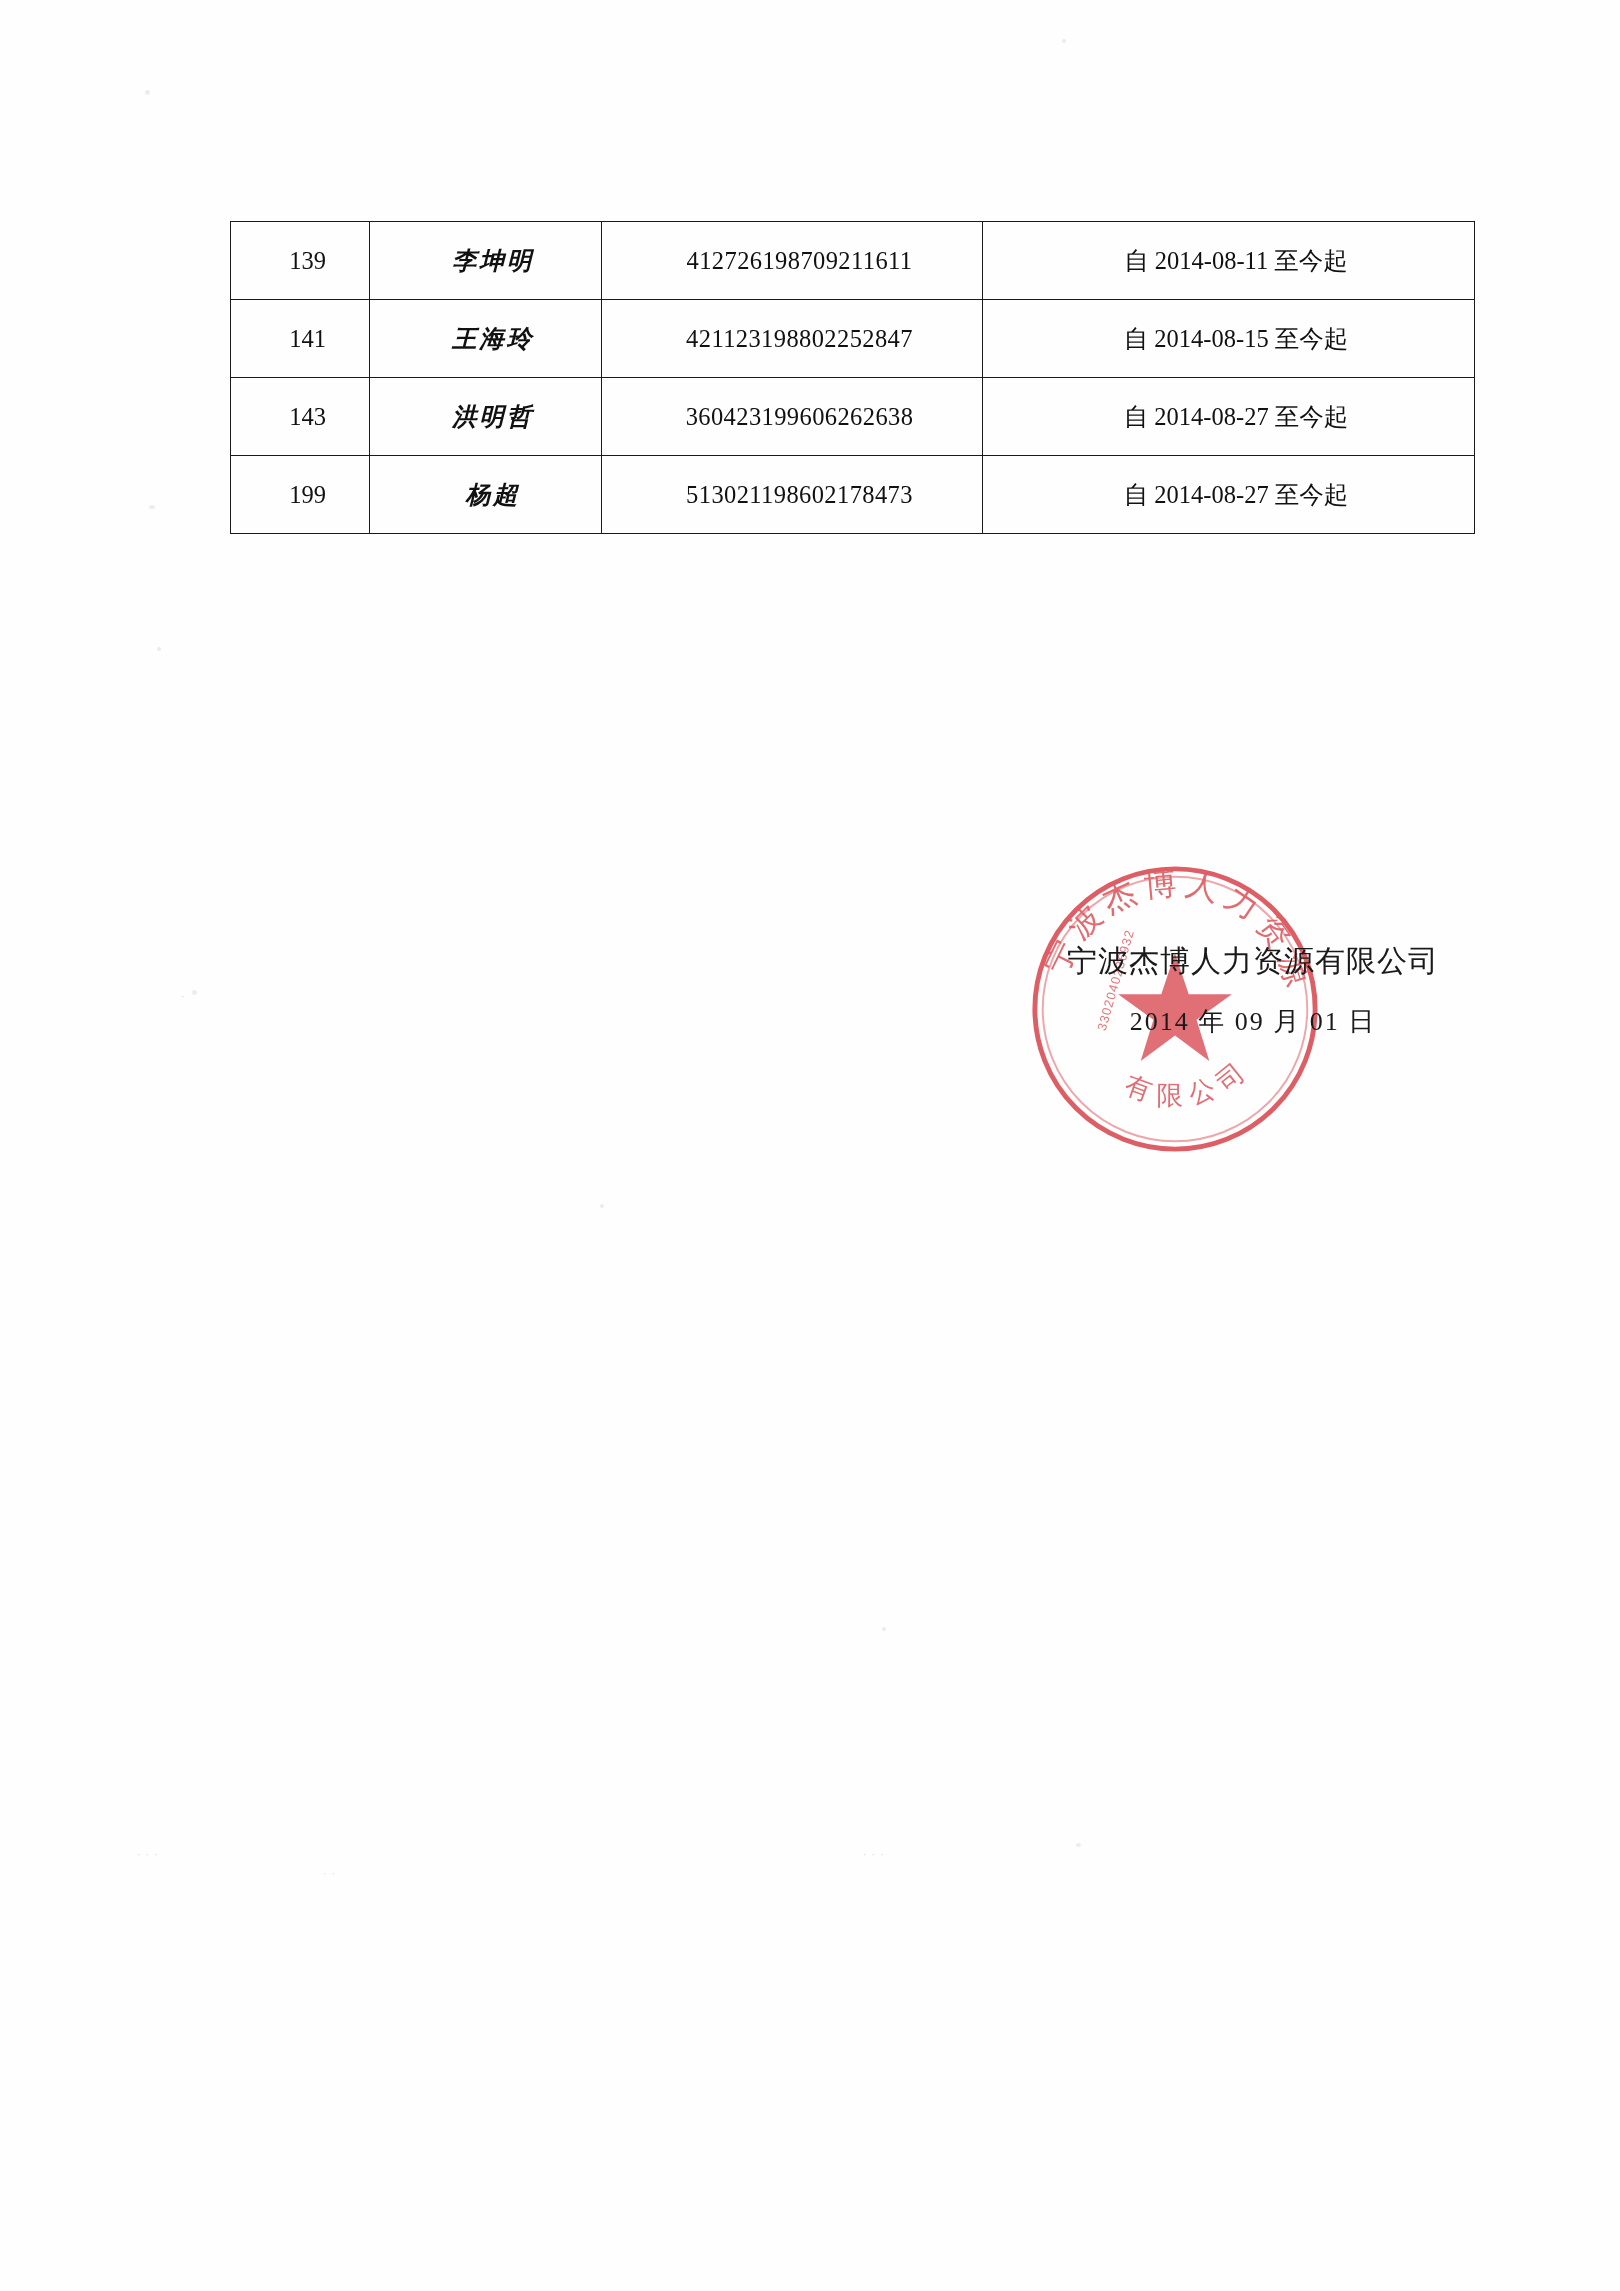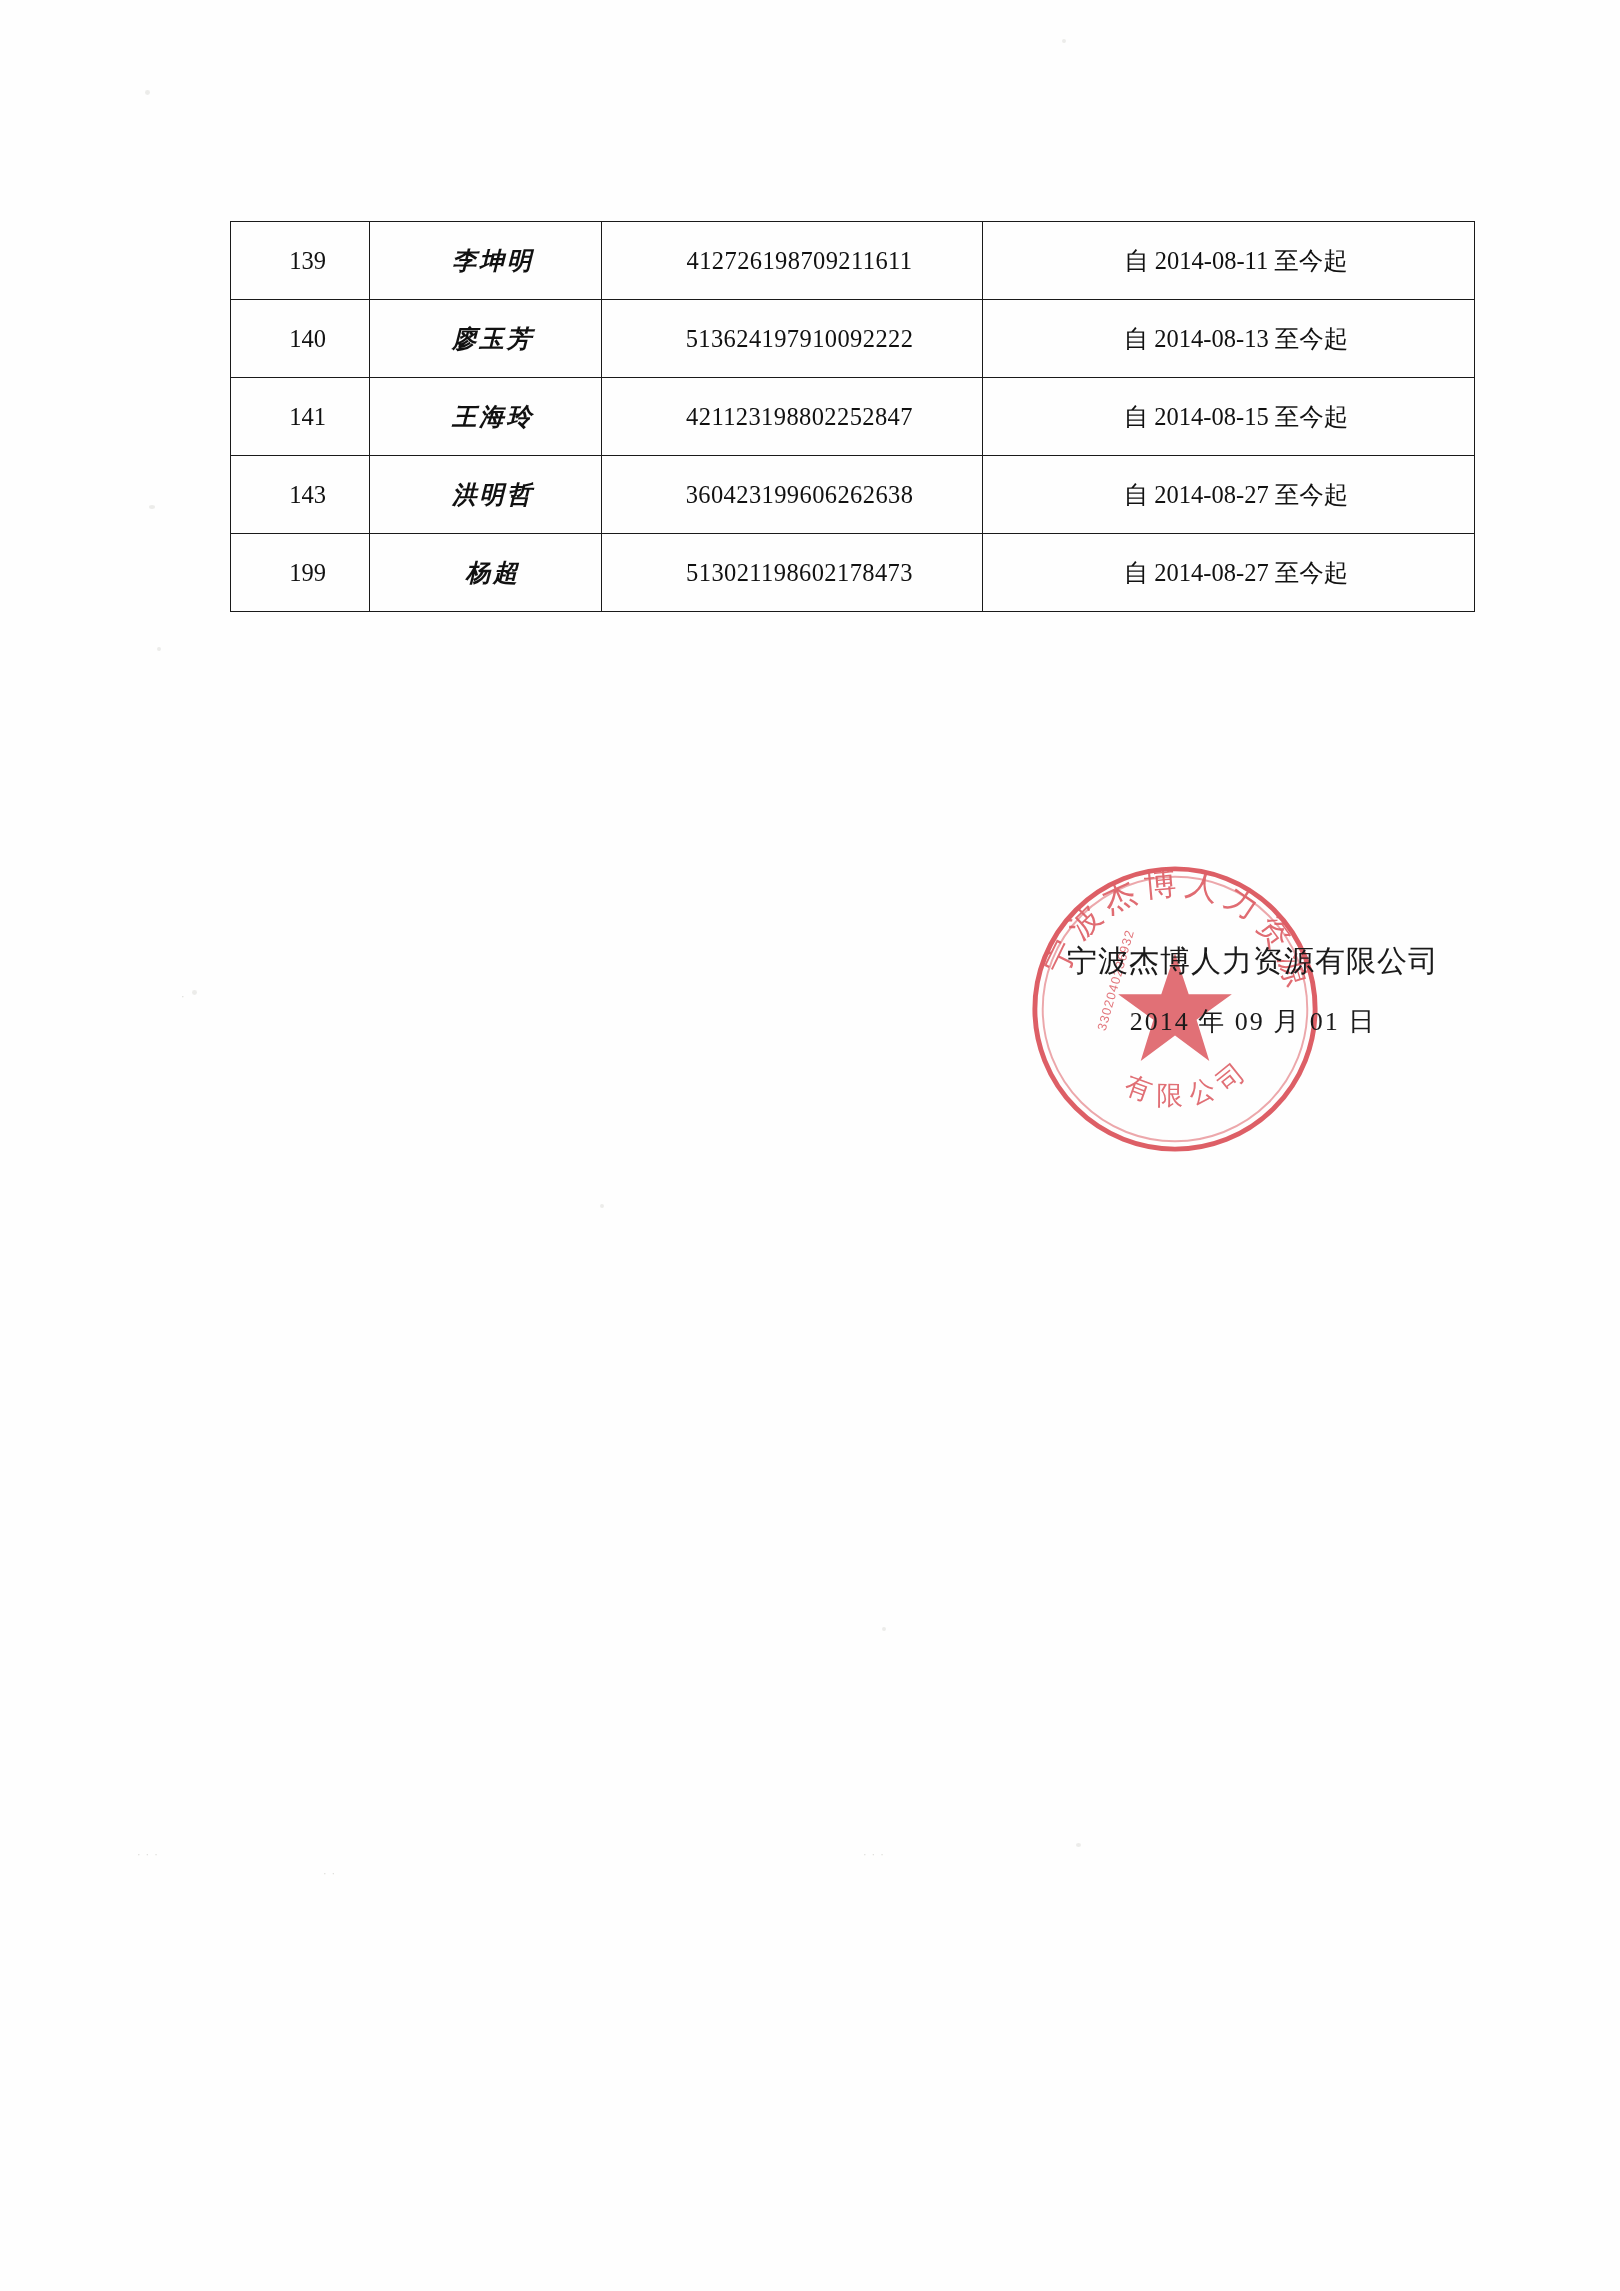--- a/index.html
+++ b/index.html
@@ -116,26 +116,20 @@
   <div class="table-wrap">
     <table class="records">
       <tbody>
         <tr>
           <td class="col-no">139</td>
           <td class="col-name">李坤明</td>
           <td class="col-id">412726198709211611</td>
           <td class="col-period">自 2014-08-11 至今起</td>
         </tr>
         <tr>
-          <td class="col-no">140</td>
-          <td class="col-name">廖玉芳</td>
-          <td class="col-id">513624197910092222</td>
-          <td class="col-period">自 2014-08-13 至今起</td>
-        </tr>
-        <tr>
           <td class="col-no">141</td>
           <td class="col-name">王海玲</td>
           <td class="col-id">421123198802252847</td>
           <td class="col-period">自 2014-08-15 至今起</td>
         </tr>
         <tr>
           <td class="col-no">143</td>
           <td class="col-name">洪明哲</td>
           <td class="col-id">360423199606262638</td>
           <td class="col-period">自 2014-08-27 至今起</td>

